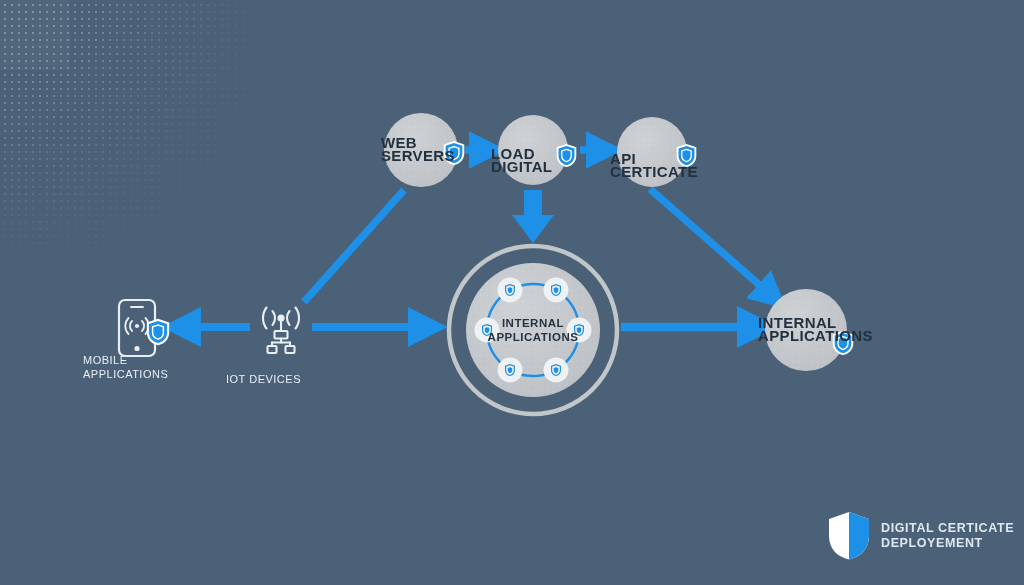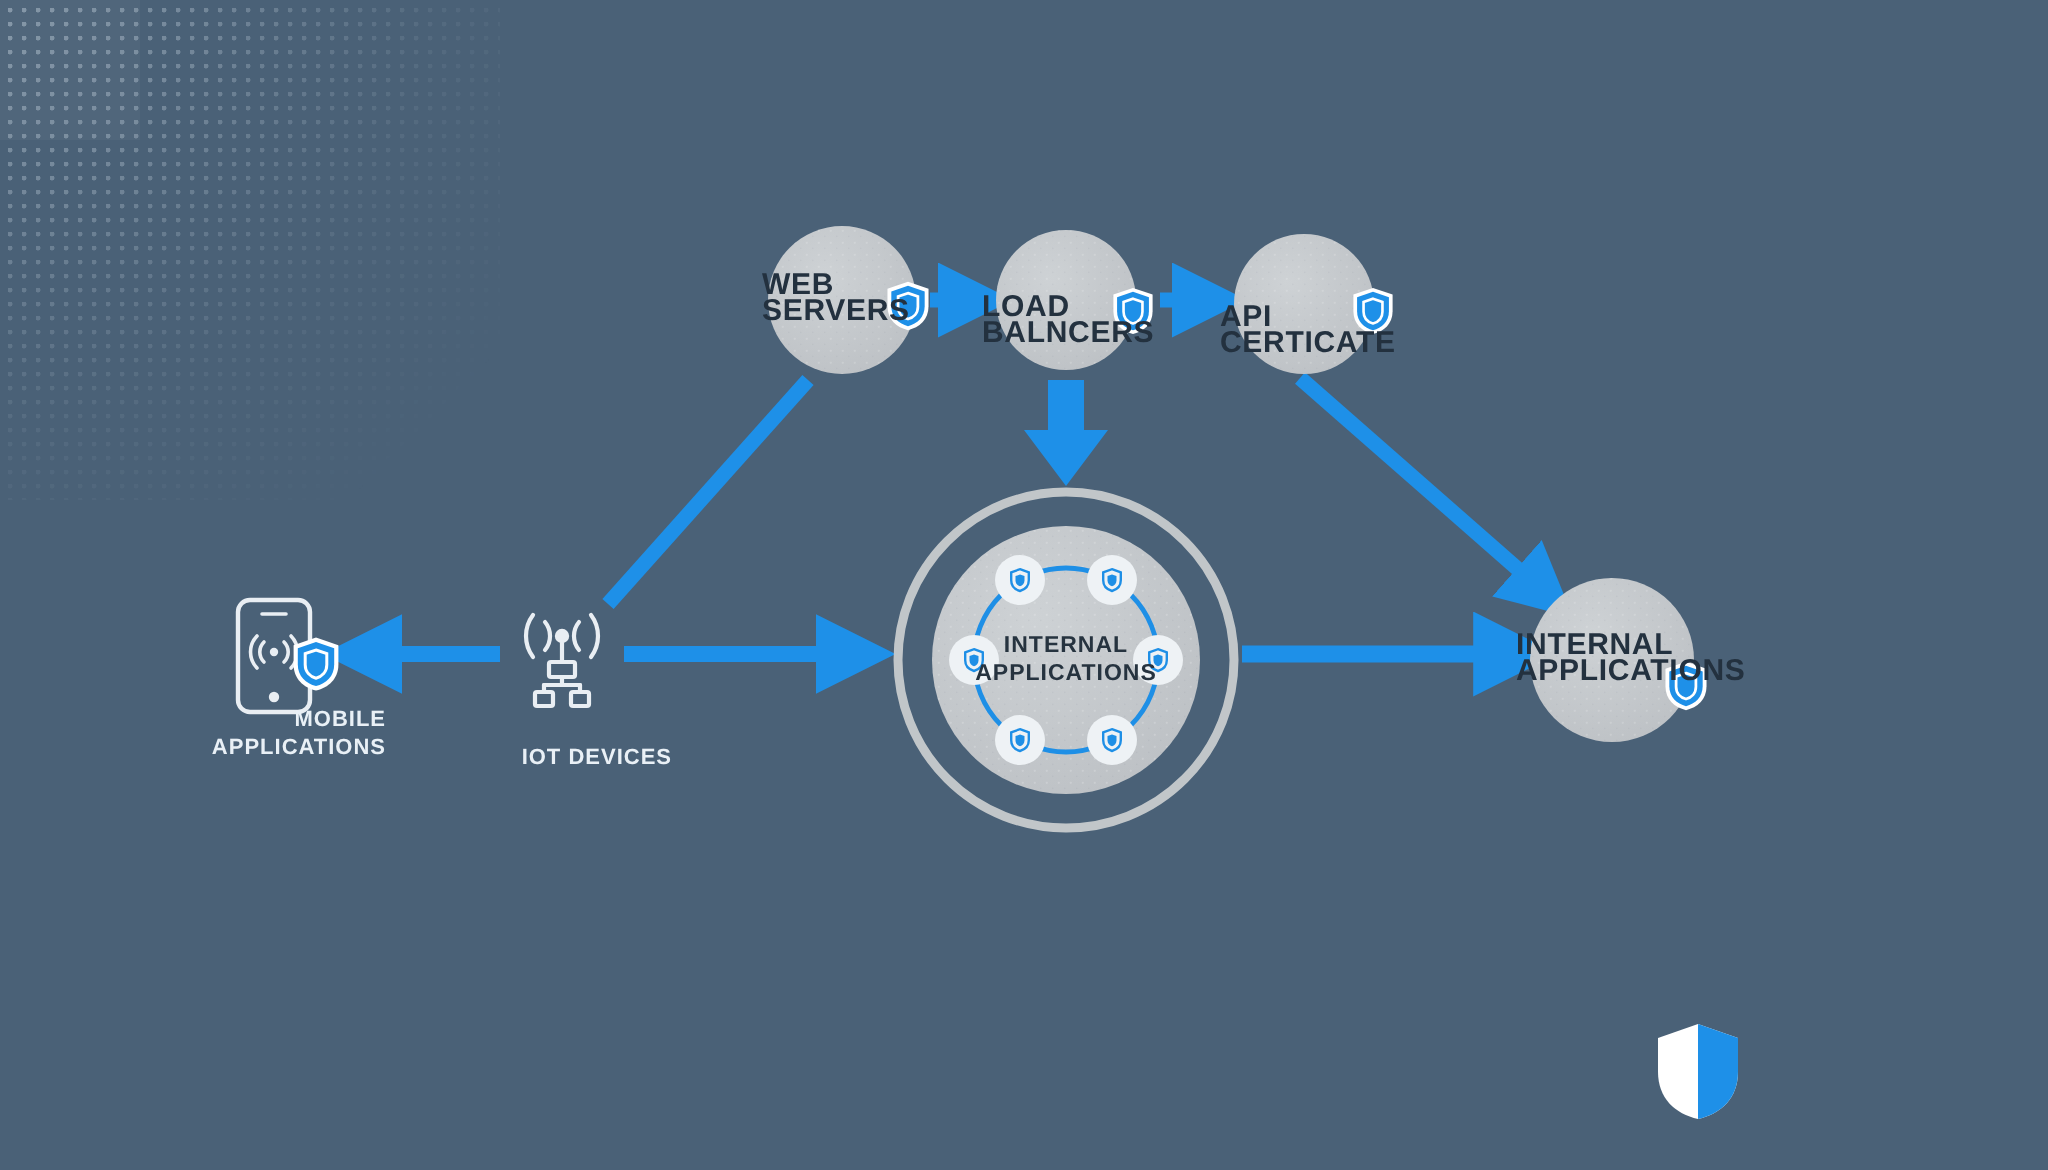--- a/index.html
+++ b/index.html
@@ -52,24 +52,24 @@
     text-align: left;
     color: #23313f;
     font-size: 15px;
     font-weight: bold;
     letter-spacing: 0.35px;
     line-height: 12.5px;
     pointer-events: none;
   }
   .outer-label {
     position: absolute;
-    text-align: right;
+    text-align: left;
     color: #e9f0f6;
     font-size: 11px;
-    font-weight: bold;
+    font-weight: normal;
     letter-spacing: 0.5px;
     line-height: 13.5px;
   }
   .hub-label {
     position: absolute;
     text-align: center;
     color: #26333f;
     font-size: 11.5px;
     font-weight: bold;
     letter-spacing: 0.5px;
@@ -261,21 +261,21 @@
     </g>
   </svg>
 
   <div class="node-label" style="left:381px; top:137px; width:80px;">
     <div>WEB</div>
     <div>SERVERS</div>
   </div>
 
   <div class="node-label" style="left:491px; top:148px; width:84px;">
     <div>LOAD</div>
-    <div>BALNCERS</div>
+    <div>DIGITAL</div>
   </div>
 
   <div class="node-label" style="left:610px; top:153px; width:84px;">
     <div>API</div>
     <div>CERTICATE</div>
   </div>
 
   <div class="node-label" style="left:758px; top:317px; width:96px;">
     <div>INTERNAL</div>
     <div>APPLICATIONS</div>
@@ -290,15 +290,19 @@
     <div>IOT DEVICES</div>
   </div>
 
   <div class="outer-label" style="left:83px; top:354px; width:110px;">
     <div>MOBILE</div>
     <div>APPLICATIONS</div>
   </div>
 
   <div id="brand">
     <div style="width:40px;height:48px;"></div>
+    <div class="brand-text">
+      <div>DIGITAL CERTICATE</div>
+      <div>DEPLOYEMENT</div>
+    </div>
   </div>
 
 </div>
 
 </body></html>

